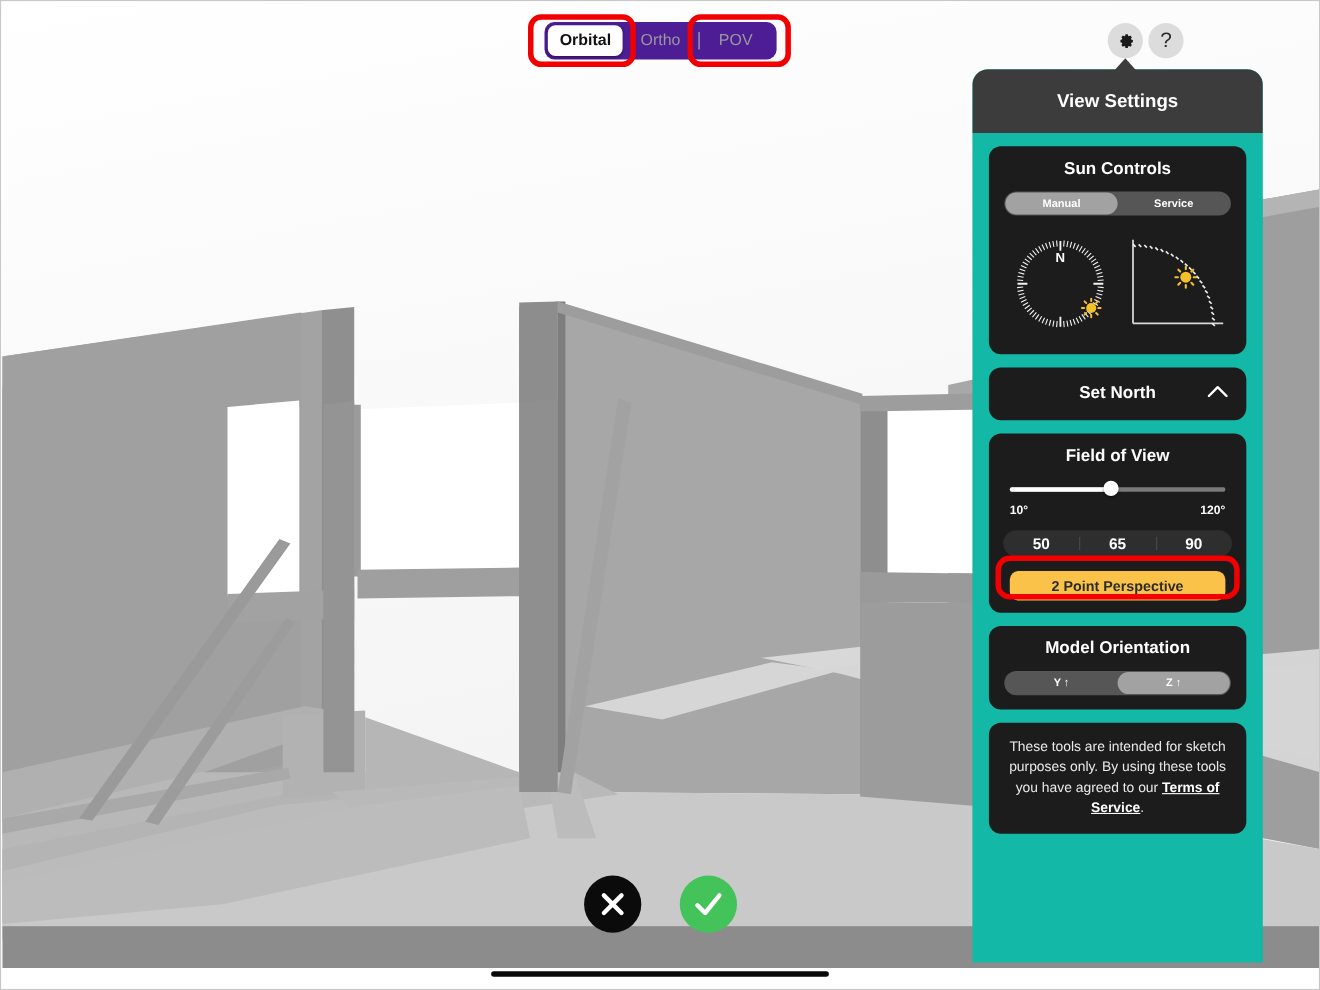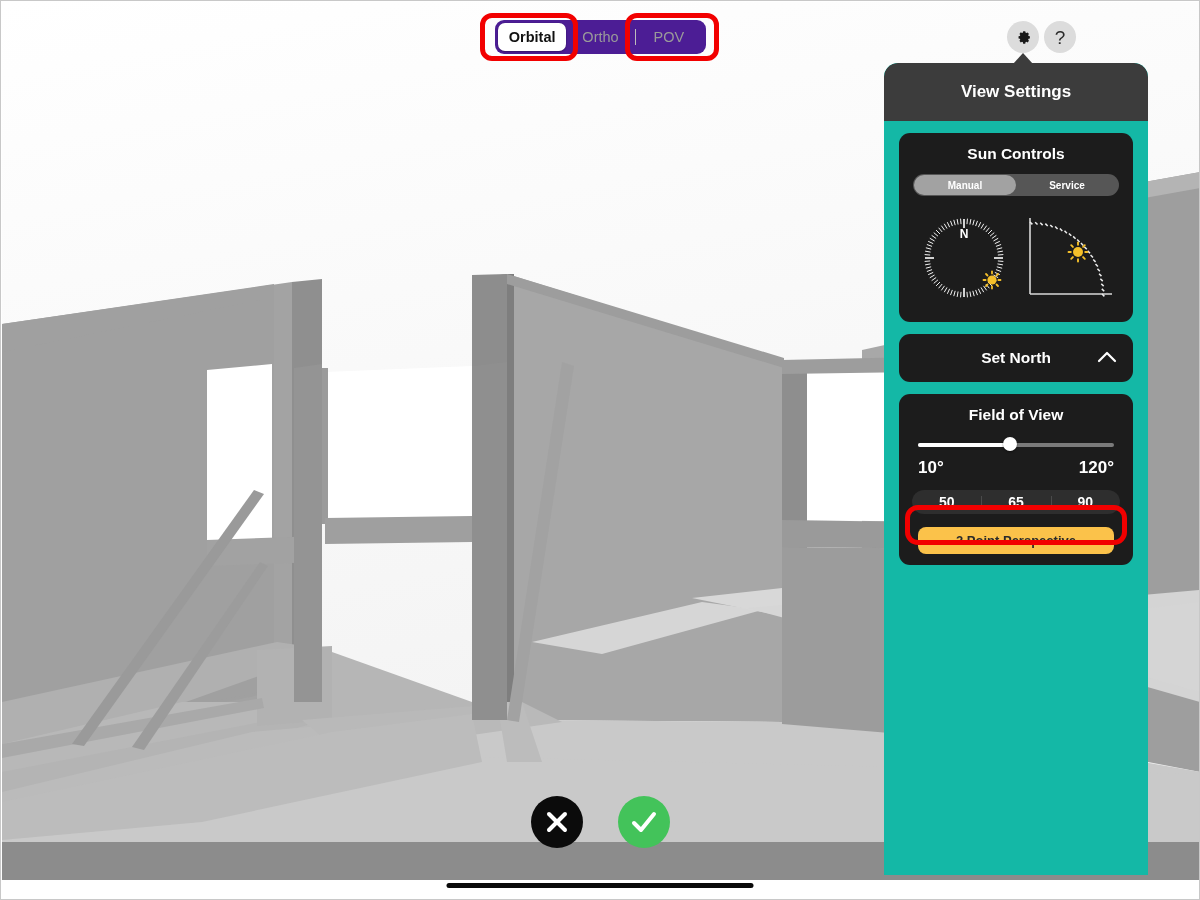--- a/index.html
+++ b/index.html
@@ -187,21 +187,21 @@
     top: -1px; left: 47%;
     margin-left: -7px;
     width: 14px; height: 14px;
     border-radius: 50%;
     background: #ffffff;
     box-shadow: 0 1px 2px rgba(0,0,0,.5);
   }
   .fov-range {
     display: flex; justify-content: space-between;
     margin: 6px 19px 0 19px;
-    color: #ffffff; font-size: 17px; font-weight: bold;
+    color: #ffffff; font-size: 11px; font-weight: bold;
   }
   #fov-presets {
     margin: 12px 13px 0 13px;
     height: 24px;
     background: #2e2e2e;
     border-radius: 12px;
     display: flex; align-items: center;
   }
   #fov-presets .p {
     flex: 1 1 0; height: 24px;
@@ -553,21 +553,31 @@
         <div class="p">50</div>
         <div class="p">65</div>
         <div class="p">90</div>
       </div>
 
       <div id="pt2" style="margin: 13px 19px 0px; height: 27px; border-radius: 8px; display: flex; align-items: center; justify-content: center; background: rgb(251, 194, 74);">
         <span style="font-size:13px;color:#2b2b2b;font-weight:bold;">2 Point Perspective</span>
       </div>
     </div>
 
-
+    <div class="card" id="orient-card">
+      <div class="card-title">Model Orientation</div>
+      <div class="seg2">
+        <div class="s">Y ↑</div>
+        <div class="s on">Z ↑</div>
+      </div>
+    </div>
+
+    <div id="disclaimer">
+      <span>These tools are intended for sketch purposes only. By using these tools you have agreed to our </span><span class="lnk">Terms of Service</span><span>.</span>
+    </div>
   </div>
 
   <div class="action-btn" id="cancel-btn">
     <svg width="26" height="26" viewBox="0 0 26 26">
       <line x1="5" y1="5" x2="21" y2="21" stroke="#ffffff" stroke-width="4" stroke-linecap="round"></line>
       <line x1="21" y1="5" x2="5" y2="21" stroke="#ffffff" stroke-width="4" stroke-linecap="round"></line>
     </svg>
   </div>
   <div class="action-btn" id="accept-btn">
     <svg width="30" height="30" viewBox="0 0 30 30">

